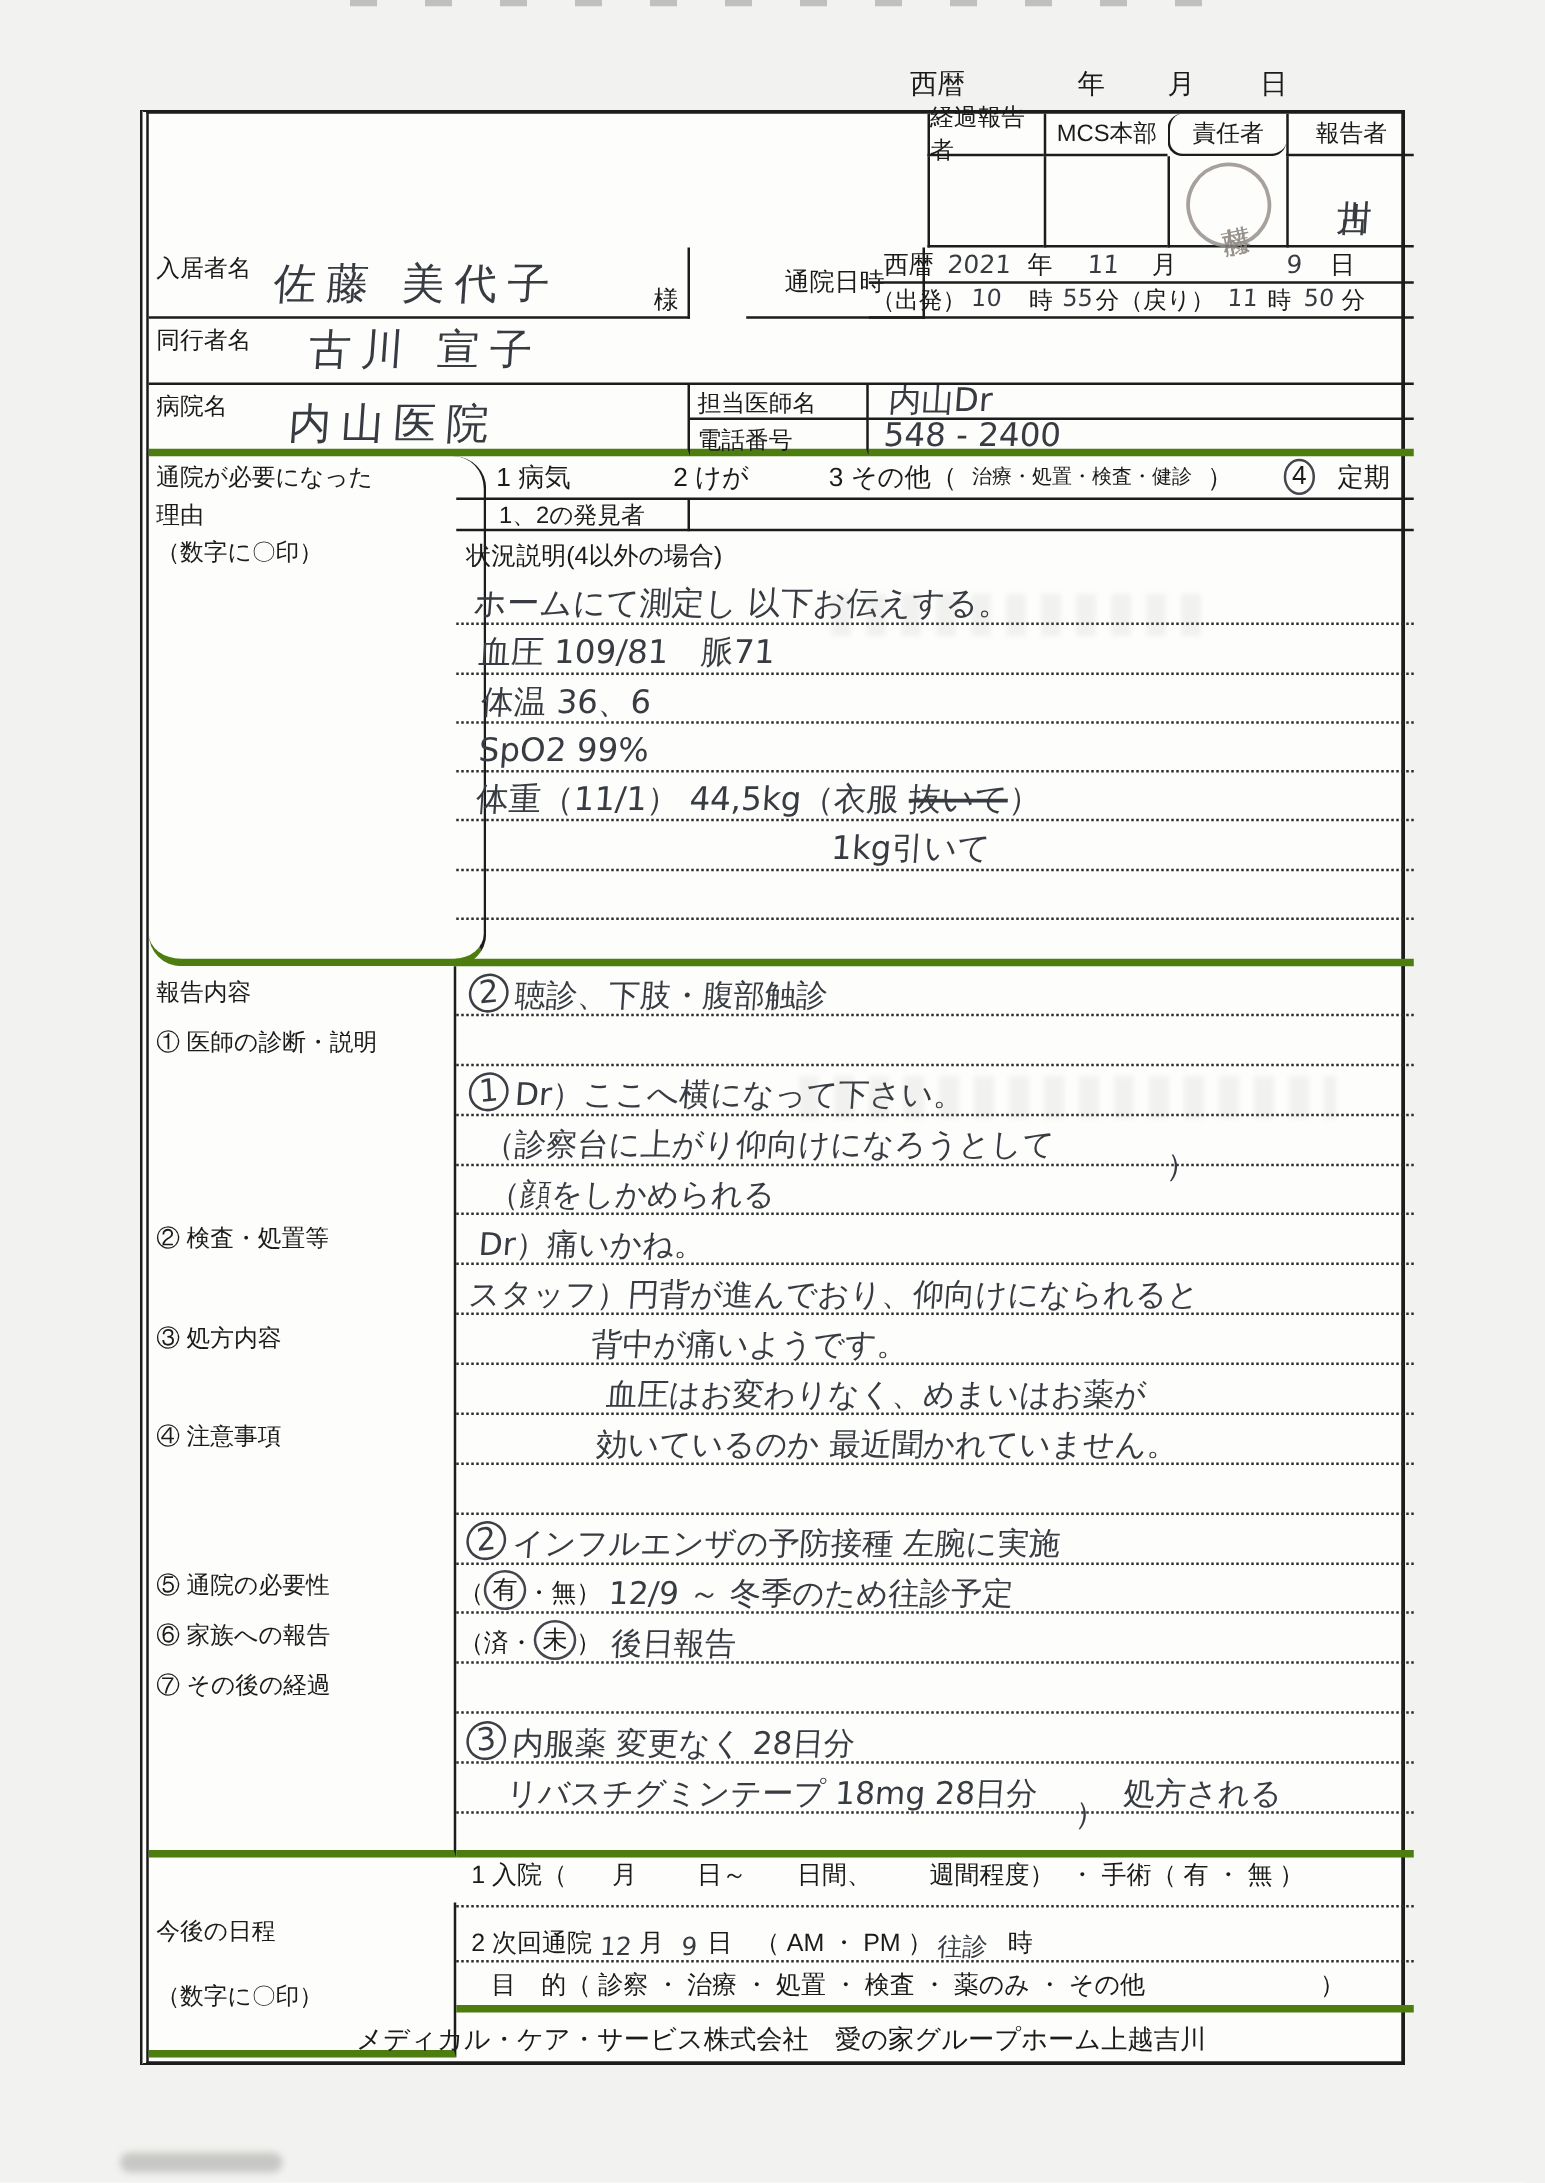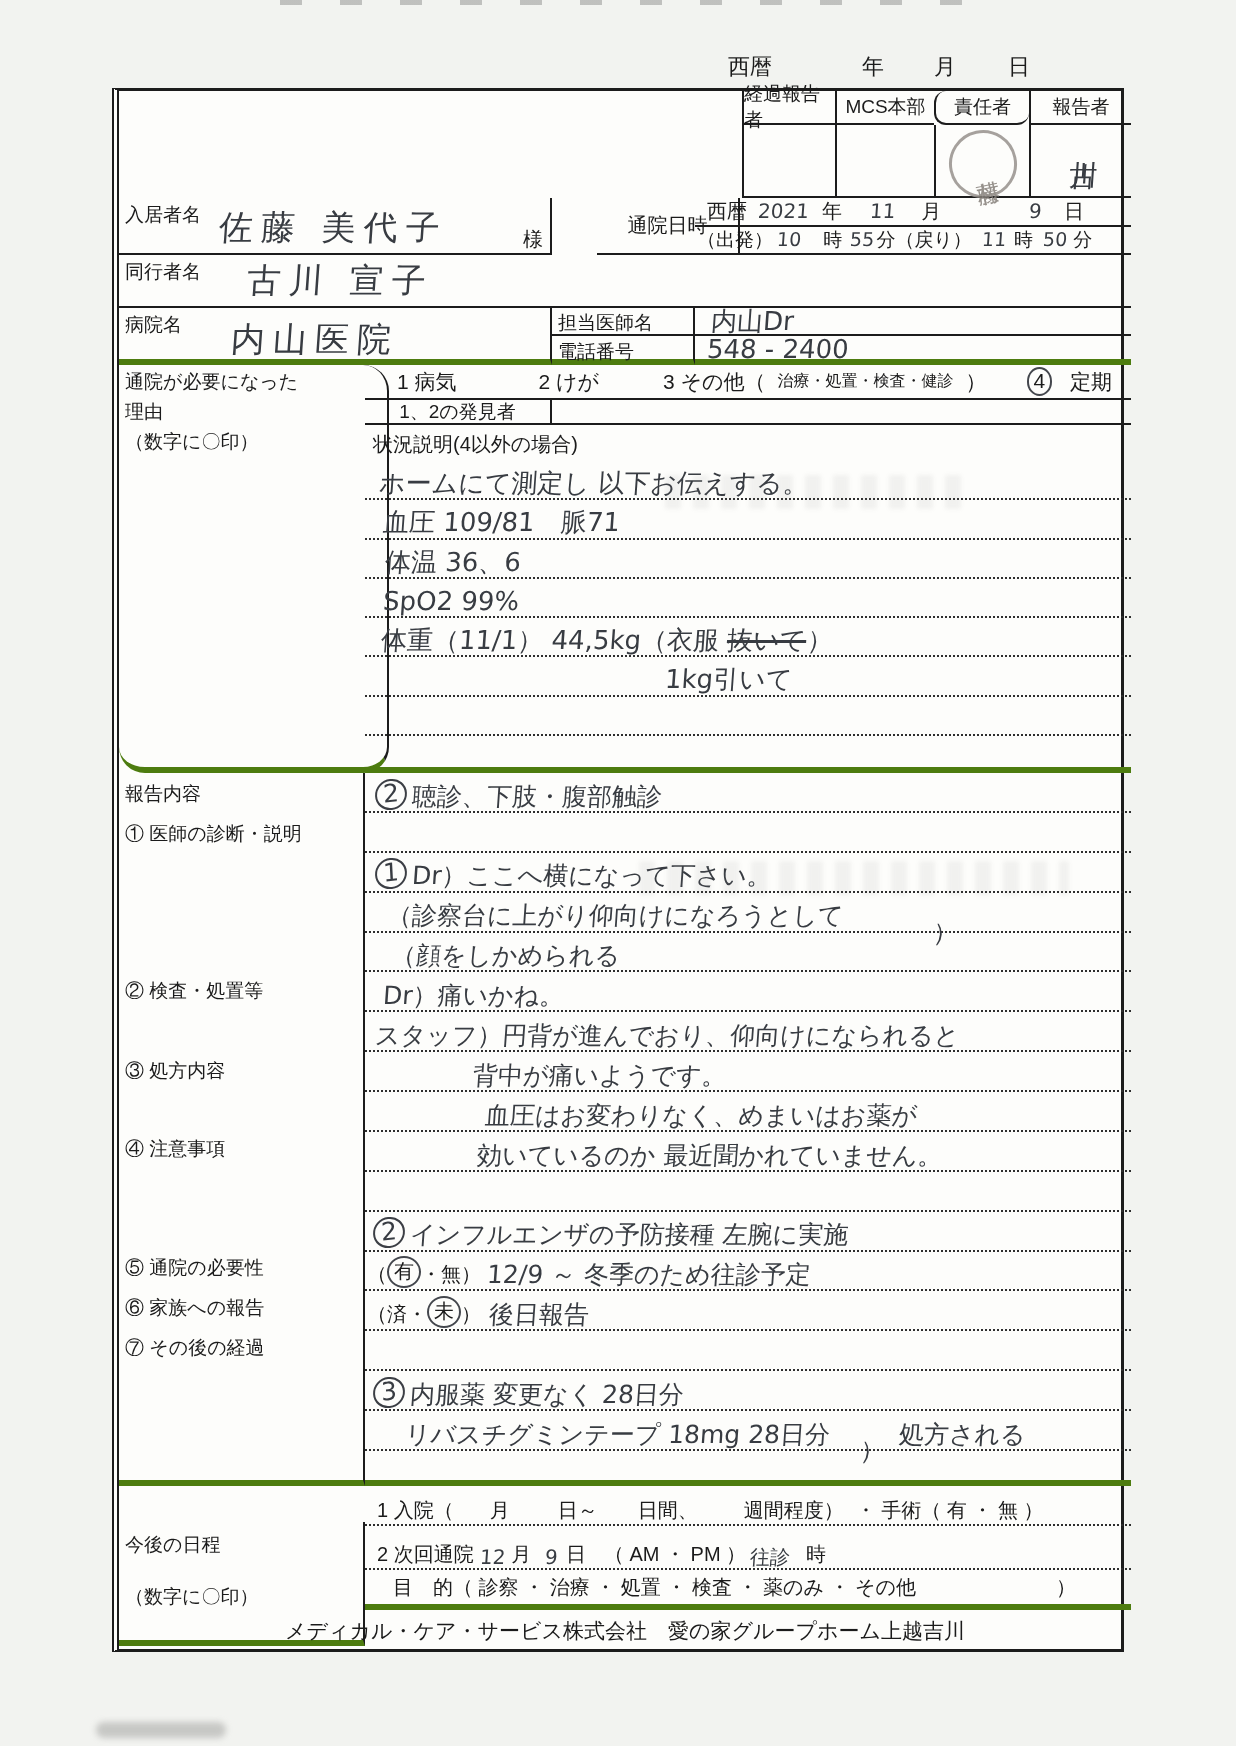--- a/index.html
+++ b/index.html
@@ -194,21 +194,21 @@
         <div class="fline"></div>
         <div class="fline" style="padding-left: 8px;"><span class="seg hw circle">3</span><span class="seg hw">内服薬 変更なく 28日分</span></div>
         <div class="fline" style="padding-left: 40px;"><span class="seg hw">リバスチグミンテープ 18mg 28日分</span><span class="seg hw bigparen" style="margin-left: 30px;">）</span><span class="seg hw" style="margin-left: 14px;">処方される</span></div>
       </div>
     <div class="ghost" style="left:520px;top:770px;width:430px;height:34px;"></div>
 
     <div class="abs b-r b-b3" style="left:0;top:1395px;width:246px;height:124px;margin-top:36px;">
       <div class="lbl" style="padding-top:10px;">今後の日程</div>
       <div class="lbl" style="padding-top:26px;">（数字に〇印）</div>
     </div>
-    <div class="abs b-bdot" style="left:246px;top:1395px;width:766px;height:40px;overflow:hidden;font-size:20px;display:flex;align-items:flex-end;padding-left:12px;">
+    <div class="abs b-bdot" style="left:246px;top:1395px;width:766px;height:40px;overflow:hidden;font-size:20px;display:flex;align-items:flex-start;padding-left:12px;">
         <span class="seg print">1 入院（</span>
         <span class="seg print" style="margin-left: 36px;">月</span>
         <span class="seg print" style="margin-left: 48px;">日～</span>
         <span class="seg print" style="margin-left: 40px;">日間、</span>
         <span class="seg print" style="margin-left: 46px;">週間程度）</span>
         <span class="seg print" style="margin-left: 12px;">・ 手術（ 有 ・ 無 ）</span>
       </div>
     <div class="abs b-bdot" style="left:246px;top:1435px;width:766px;height:44px;overflow:hidden;display:flex;align-items:flex-end;padding-left:12px;font-size:20px;">
         <span class="seg print">2 次回通院</span>
         <span class="seg hw" style="margin-left: 6px;">12</span>

